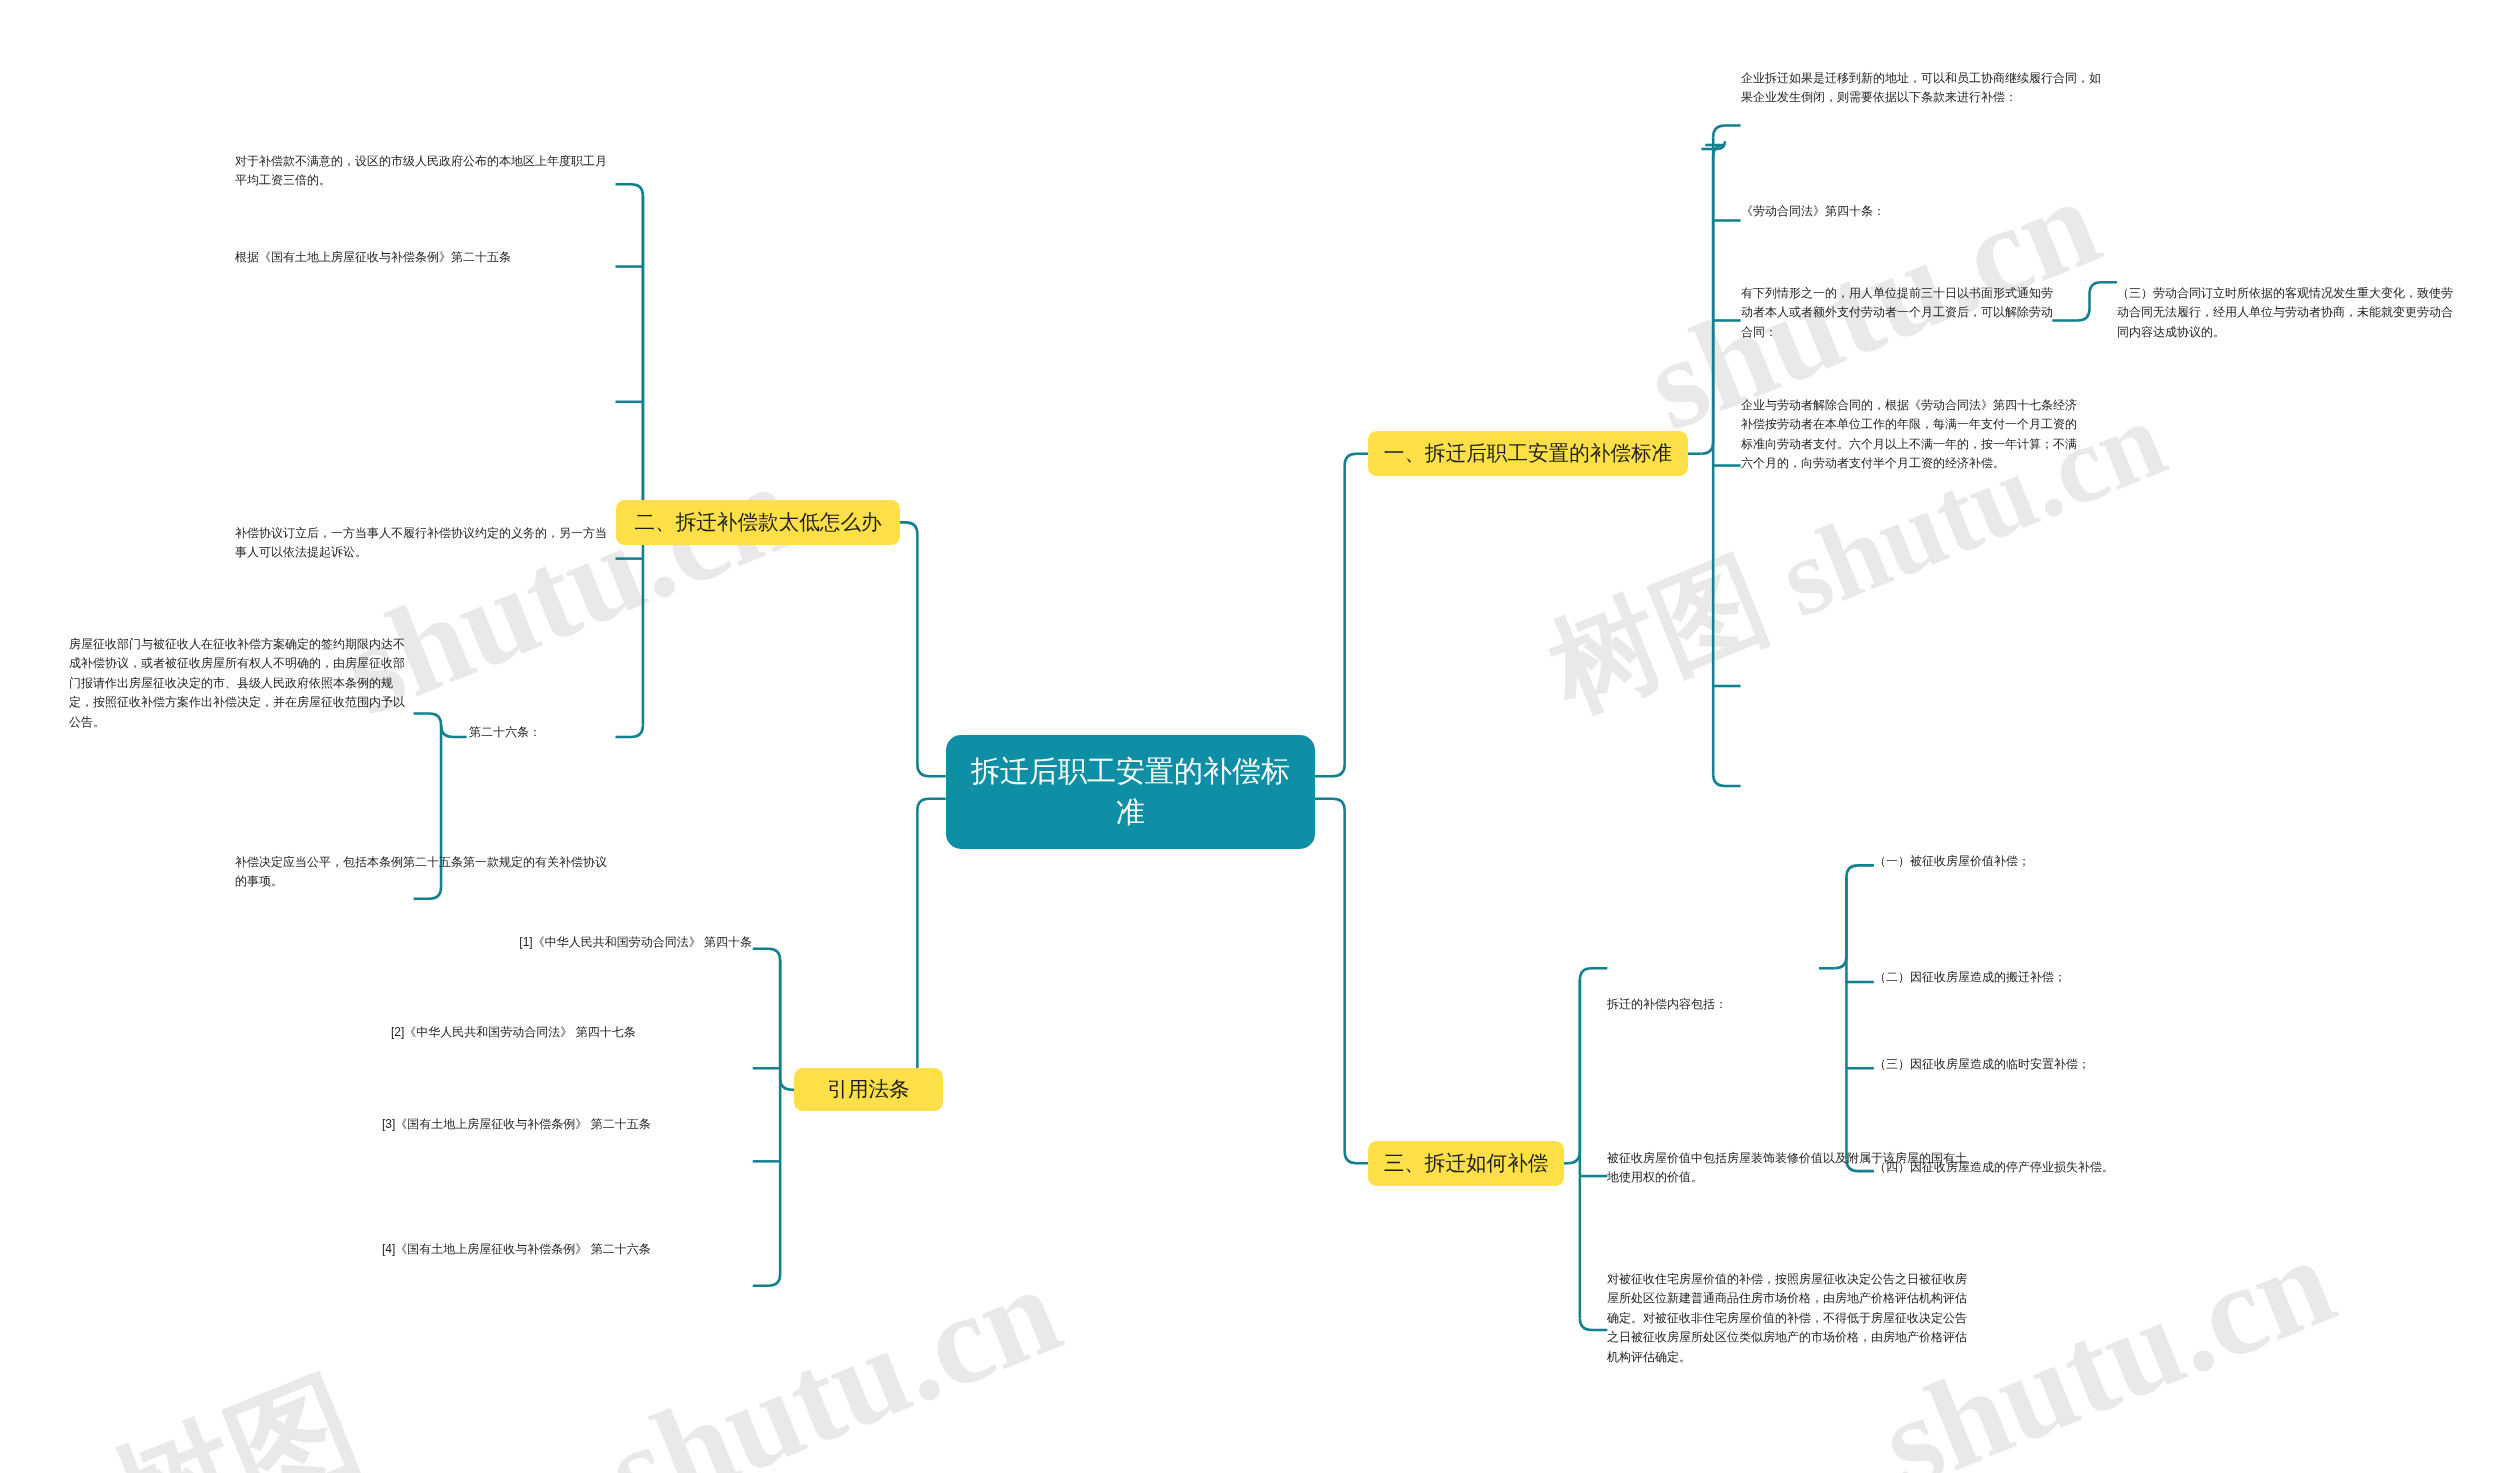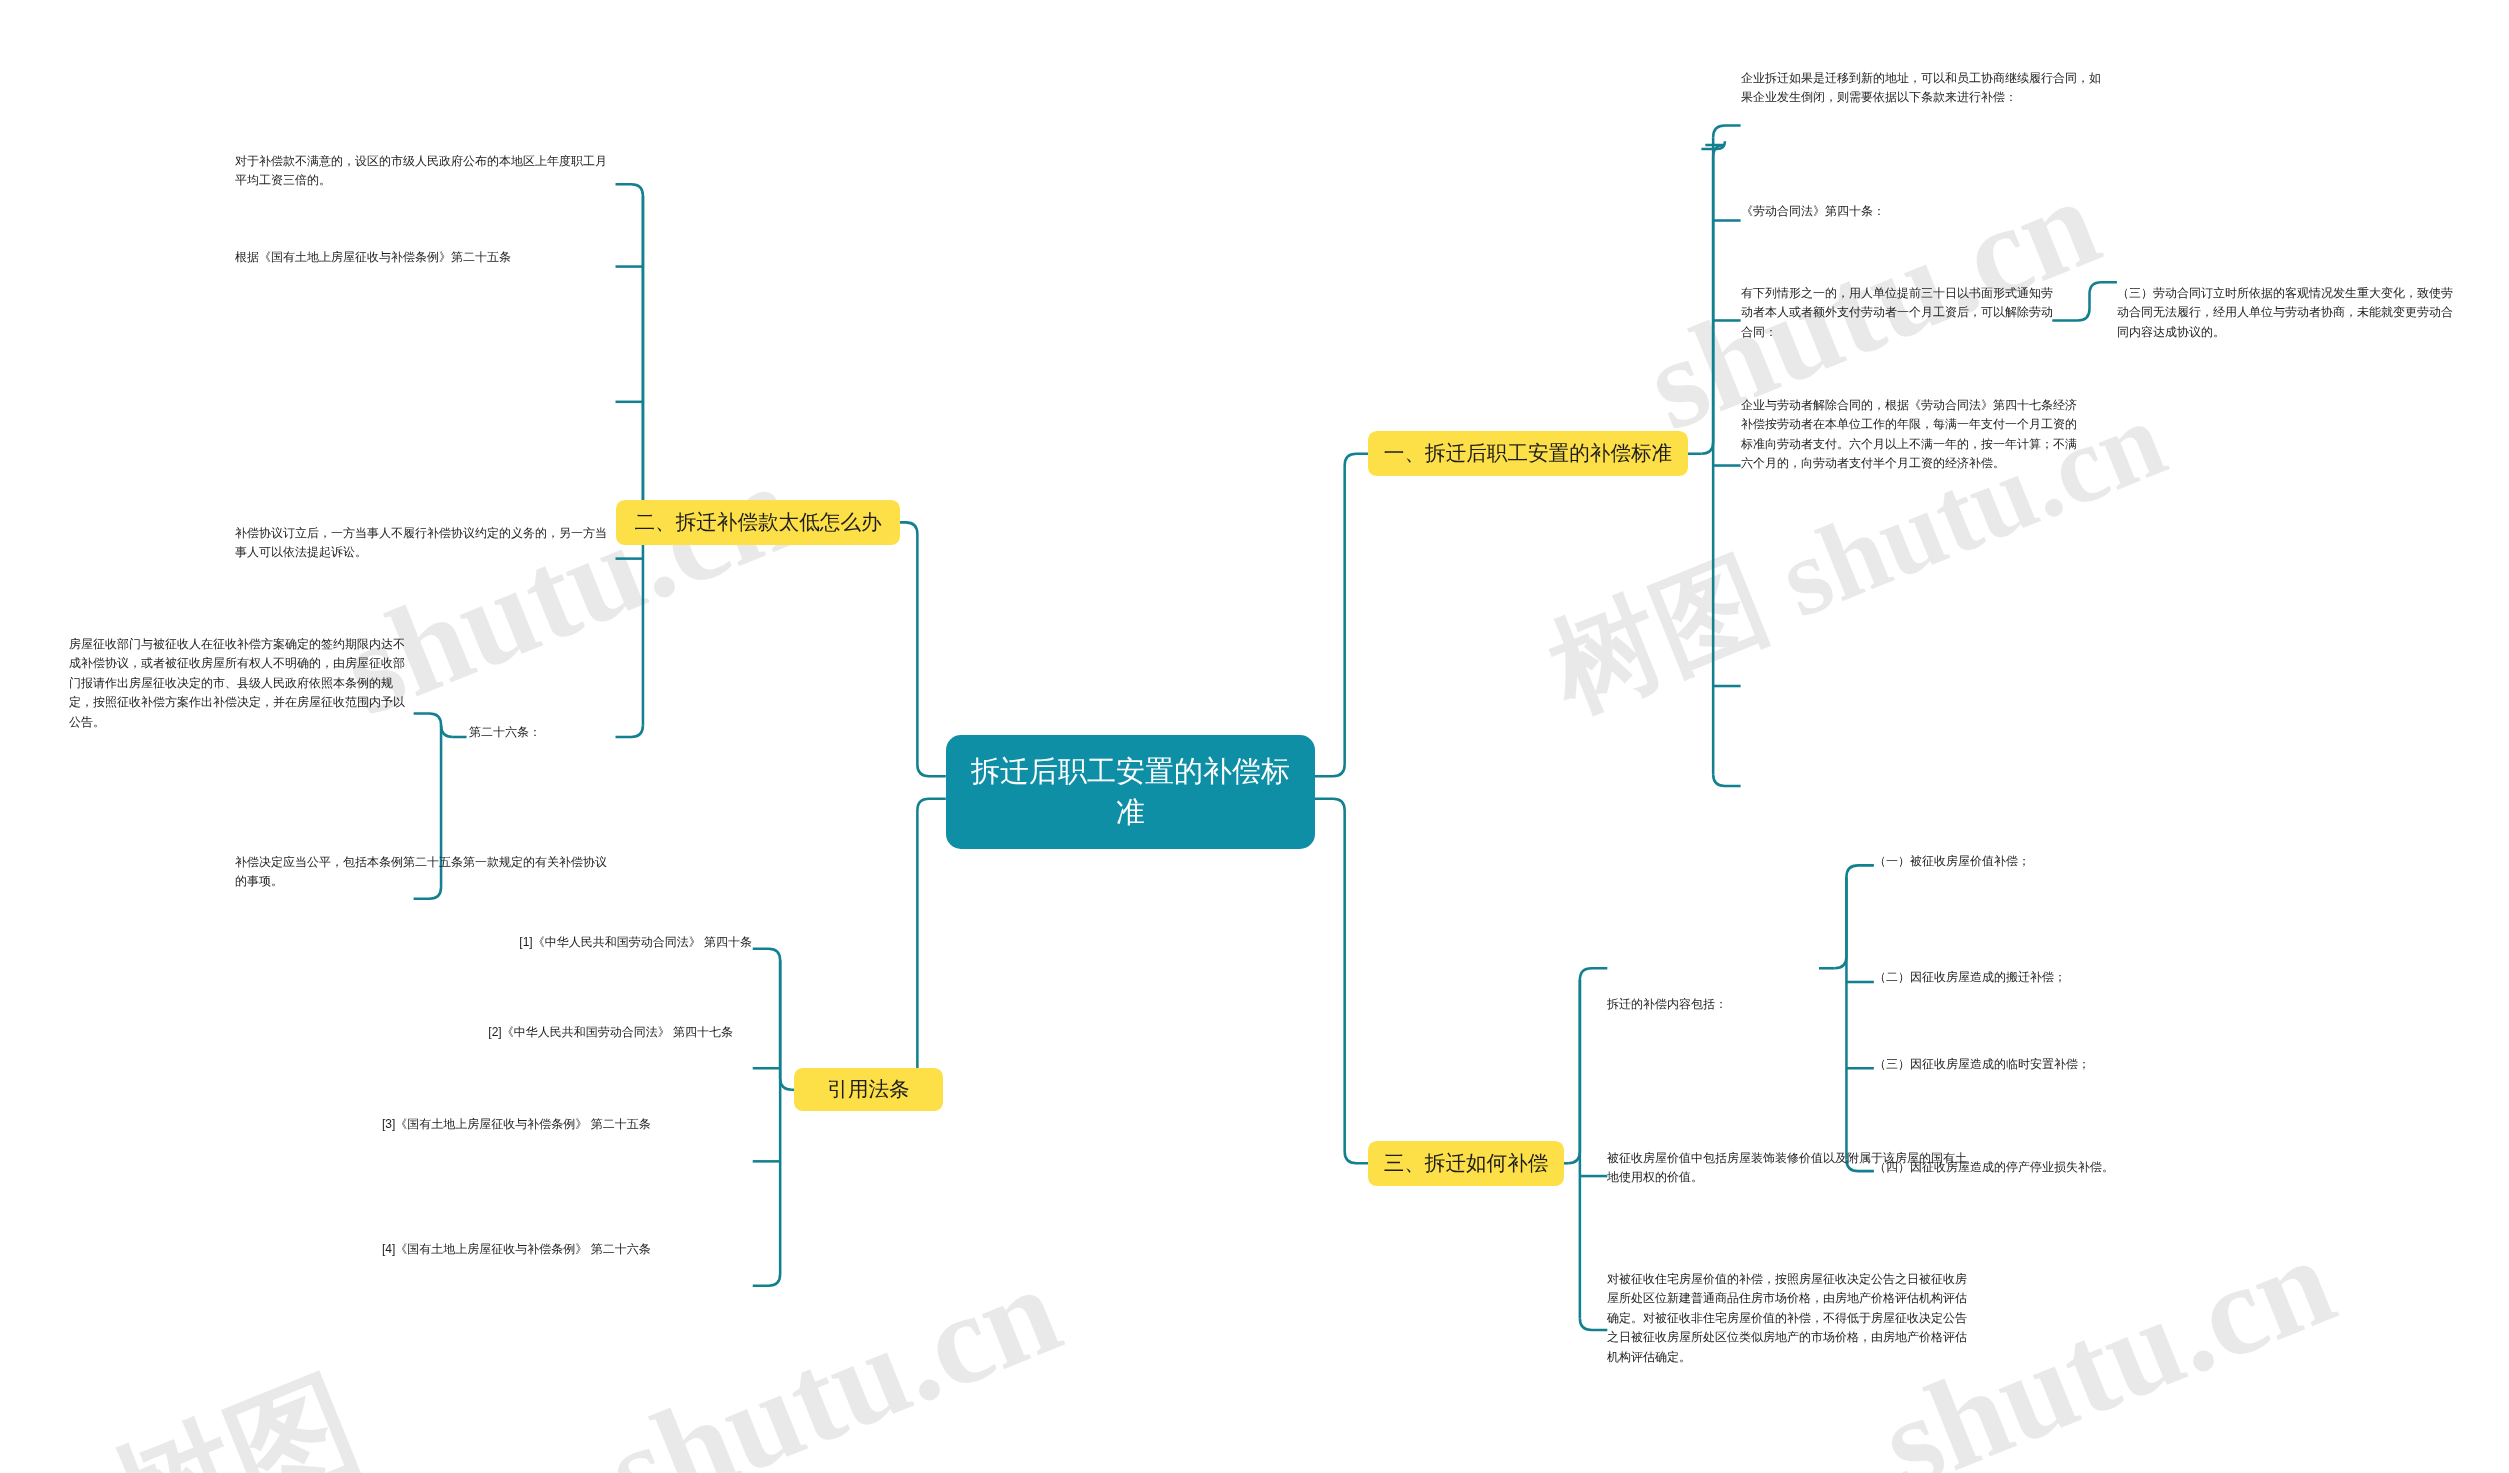--- a/index.html
+++ b/index.html
@@ -180,21 +180,21 @@
   <div class="node leaf" style="left:235px; top:524px; width:380px;">补偿协议订立后，一方当事人不履行补偿协议约定的义务的，另一方当事人可以依法提起诉讼。</div>
 
   <div class="node leaf" style="left:469px; top:723px; width:147px;">第二十六条：</div>
 
   <div class="node leaf" style="left:69px; top:635px; width:345px;">房屋征收部门与被征收人在征收补偿方案确定的签约期限内达不成补偿协议，或者被征收房屋所有权人不明确的，由房屋征收部门报请作出房屋征收决定的市、县级人民政府依照本条例的规定，按照征收补偿方案作出补偿决定，并在房屋征收范围内予以公告。</div>
 
   <div class="node leaf" style="left:235px; top:853px; width:374px;">补偿决定应当公平，包括本条例第二十五条第一款规定的有关补偿协议的事项。</div>
 
   <div class="node leaf" style="left:382px; top:933px; width:370px; text-align:right;">[1]《中华人民共和国劳动合同法》 第四十条</div>
 
-  <div class="node leaf" style="left:363px; top:1023px; width:370px;text-align:right;">[2]《中华人民共和国劳动合同法》 第四十七条</div>
+  <div class="node leaf" style="left:391px; top:1023px; width:370px;">[2]《中华人民共和国劳动合同法》 第四十七条</div>
 
   <div class="node leaf" style="left:382px; top:1115px; width:370px;">[3]《国有土地上房屋征收与补偿条例》 第二十五条</div>
 
   <div class="node leaf" style="left:382px; top:1240px; width:370px;">[4]《国有土地上房屋征收与补偿条例》 第二十六条</div>
 
   <div class="node leaf" style="left:1607px; top:975px; width:212px;margin-top:20px;">拆迁的补偿内容包括：</div>
 
   <div class="node leaf" style="left:1874px; top:852px; width:333px;">（一）被征收房屋价值补偿；</div>
 
   <div class="node leaf" style="left:1874px; top:968px; width:333px;">（二）因征收房屋造成的搬迁补偿；</div>

